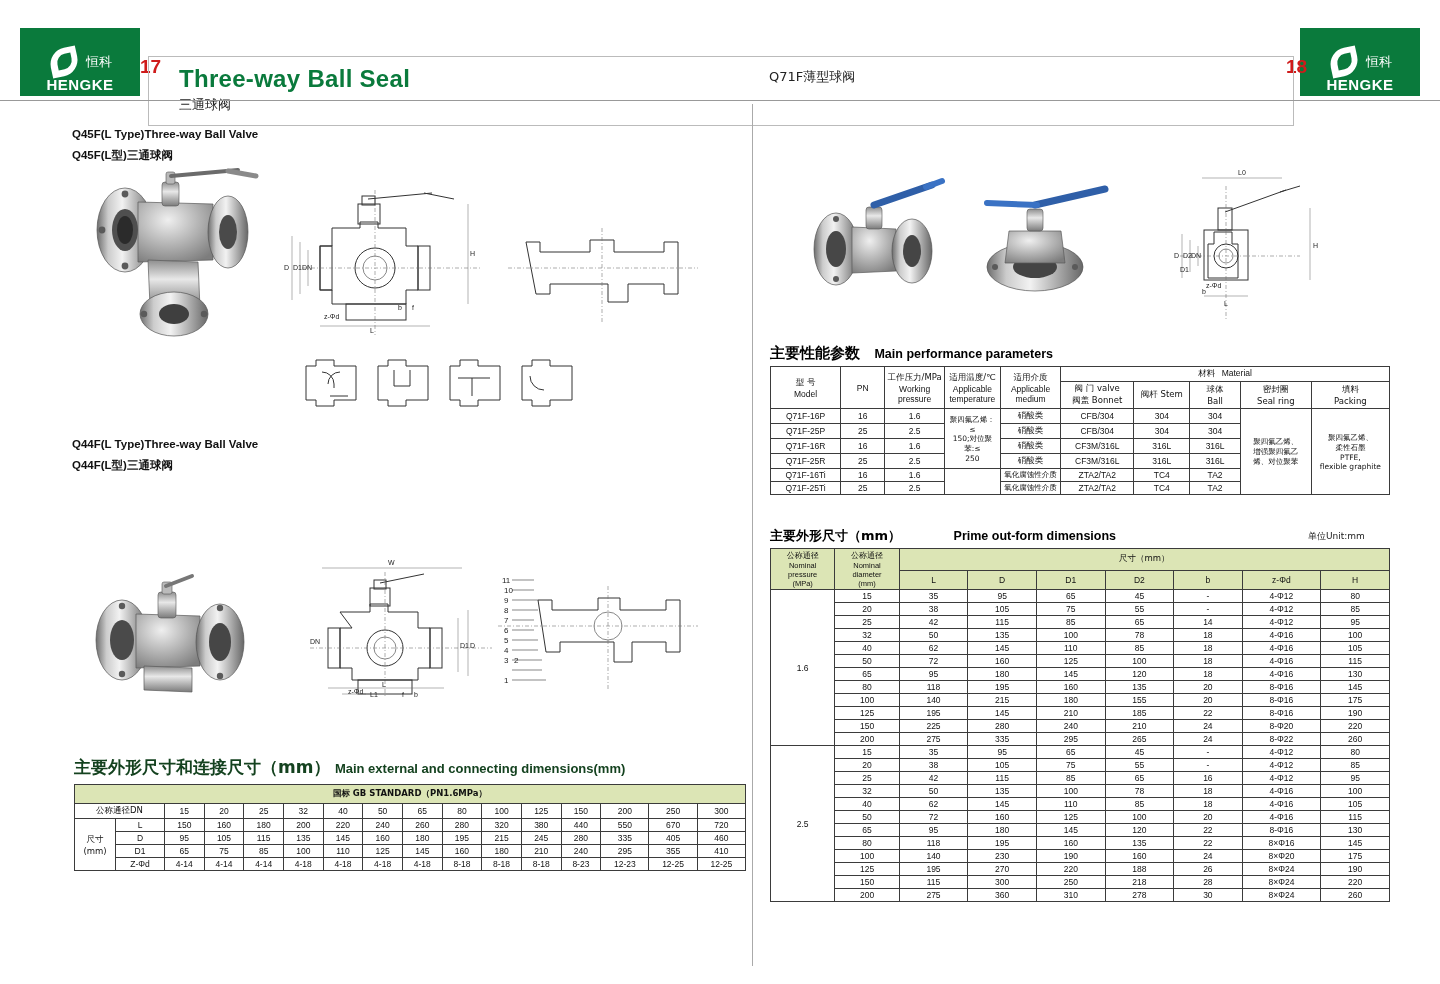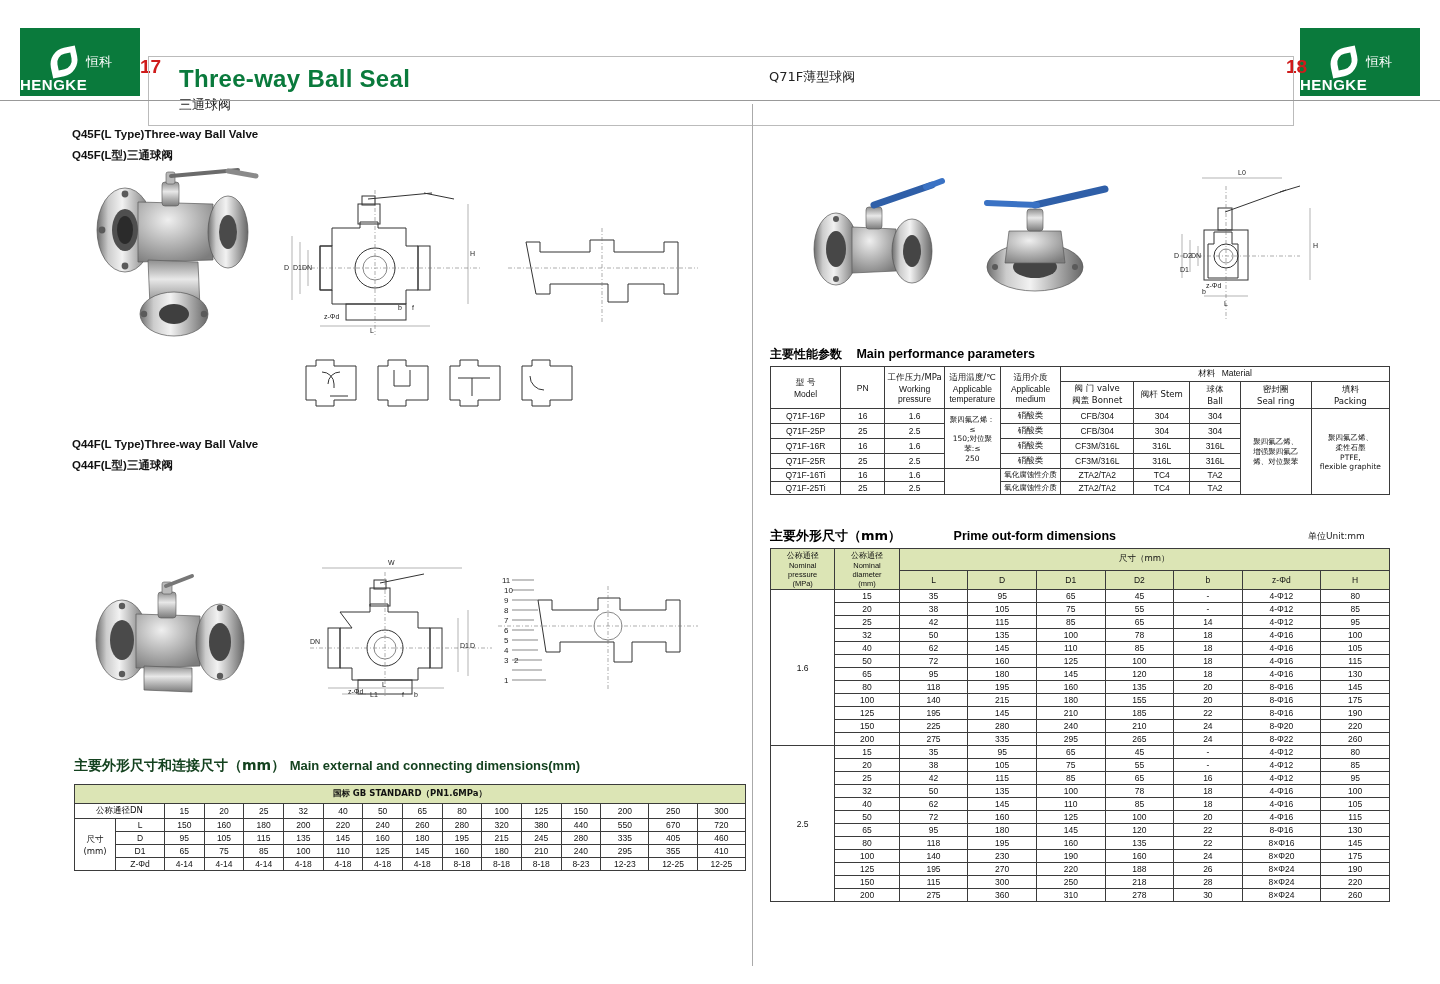--- a/index.html
+++ b/index.html
@@ -11,21 +11,21 @@
   .logo-box{position:absolute;top:0;width:120px;height:68px;background:#0a7a3c;}
   .logo-box.left{left:20px;}
   .logo-box.right{left:1300px;}
   .logo-inner{position:absolute;inset:0;display:flex;align-items:center;justify-content:center;}
   .logo-leaf{width:34px;height:34px;position:relative;margin-right:4px;}
   .logo-leaf:before{content:"";position:absolute;left:2px;top:3px;width:28px;height:28px;background:#fff;
     border-radius:60% 0 60% 0;transform:rotate(-12deg);}
   .logo-leaf:after{content:"";position:absolute;left:9px;top:9px;width:15px;height:15px;background:#0a7a3c;
     border-radius:60% 0 60% 0;transform:rotate(-12deg);}
   .logo-cn{color:#fff;font-size:13px;line-height:1.05;font-family:"DejaVu Sans",sans-serif;}
-  .logo-en{position:absolute;left:0;bottom:3px;width:120px;color:#fff;font-size:15px;
+  .logo-en{position:absolute;left:0;bottom:3px;width:120px;text-align:center;color:#fff;font-size:15px;
     font-weight:bold;letter-spacing:.5px;}
   .pagenum{position:absolute;top:28px;font-size:19px;font-weight:bold;color:#cf1b1b;}
   .pagenum.l{left:140px;}
   .pagenum.r{left:1286px;}
   .titlebar{position:absolute;top:28px;left:148px;width:1144px;height:68px;border:1px solid #bbb;}
   .t-block{position:absolute;top:8px;}
   .t-block.a{left:30px;}
   .t-block.b{left:620px;}
   .t-en{font-size:24px;font-weight:bold;color:#0a7a3c;letter-spacing:.3px;}
   .t-cn{font-size:13px;color:#222;font-family:"DejaVu Sans",sans-serif;margin-top:3px;}
@@ -280,21 +280,21 @@
           <text x="6" y="93">4</text>
           <text x="6" y="103">3</text>
         <text x="16" y="103">2</text>
           <text x="6" y="123">1</text>
       </g>
     </svg>
   </div>
 
   <div class="greenbar" style="left:74px;top:756px;width:0;height:0;border:0;"></div>
   <div style="position:absolute;left:74px;top:756px;">
-    <span class="greenbar-txt cnfont" style="font-size:14px;">主要外形尺寸和连接尺寸（mm）</span>
+    <span class="greenbar-txt cnfont" style="font-size:17px;">主要外形尺寸和连接尺寸（mm）</span>
     <span class="greenbar-txt" style="font-size:13px;">Main external and connecting dimensions(mm)</span>
   </div>
 
   <table class="tbl" style="left:74px;top:784px;width:672px;">
     <tbody>
       <tr class="hdrow">
         <td colspan="16" class="cnfont" style="height:16px;font-weight:bold;">国标 GB STANDARD（PN1.6MPa）</td>
       </tr>
       <tr>
         <td colspan="2" class="cnfont" style="width:80px;">公称通径DN</td>
@@ -439,21 +439,21 @@
       <path class="dim" d="M160 48 v72"></path>
         <text class="txt" x="163" y="88">H</text>
       <path class="dim" d="M54 136 h44"></path>
         <text class="txt" x="74" y="146">L</text>
       <text class="txt" x="52" y="134">b</text>
       <text class="txt" x="56" y="128">z-Φd</text>
     </svg>
   </div>
 
   <div style="position:absolute;left:770px;top:344px;">
-    <span class="cnfont" style="font-size:12px;font-weight:bold;">主要性能参数</span>
+    <span class="cnfont" style="font-size:15px;font-weight:bold;">主要性能参数</span>
     <span style="font-size:12.5px;font-weight:bold;margin-left:10px;">Main performance parameters</span>
   </div>
 
   <table class="tbl" style="left:770px;top:366px;width:620px;">
     <tbody>
       <tr>
         <td rowspan="2" style="width:72px;">
           <div class="cnfont">型 号</div>
           <div>Model</div>
         </td>

